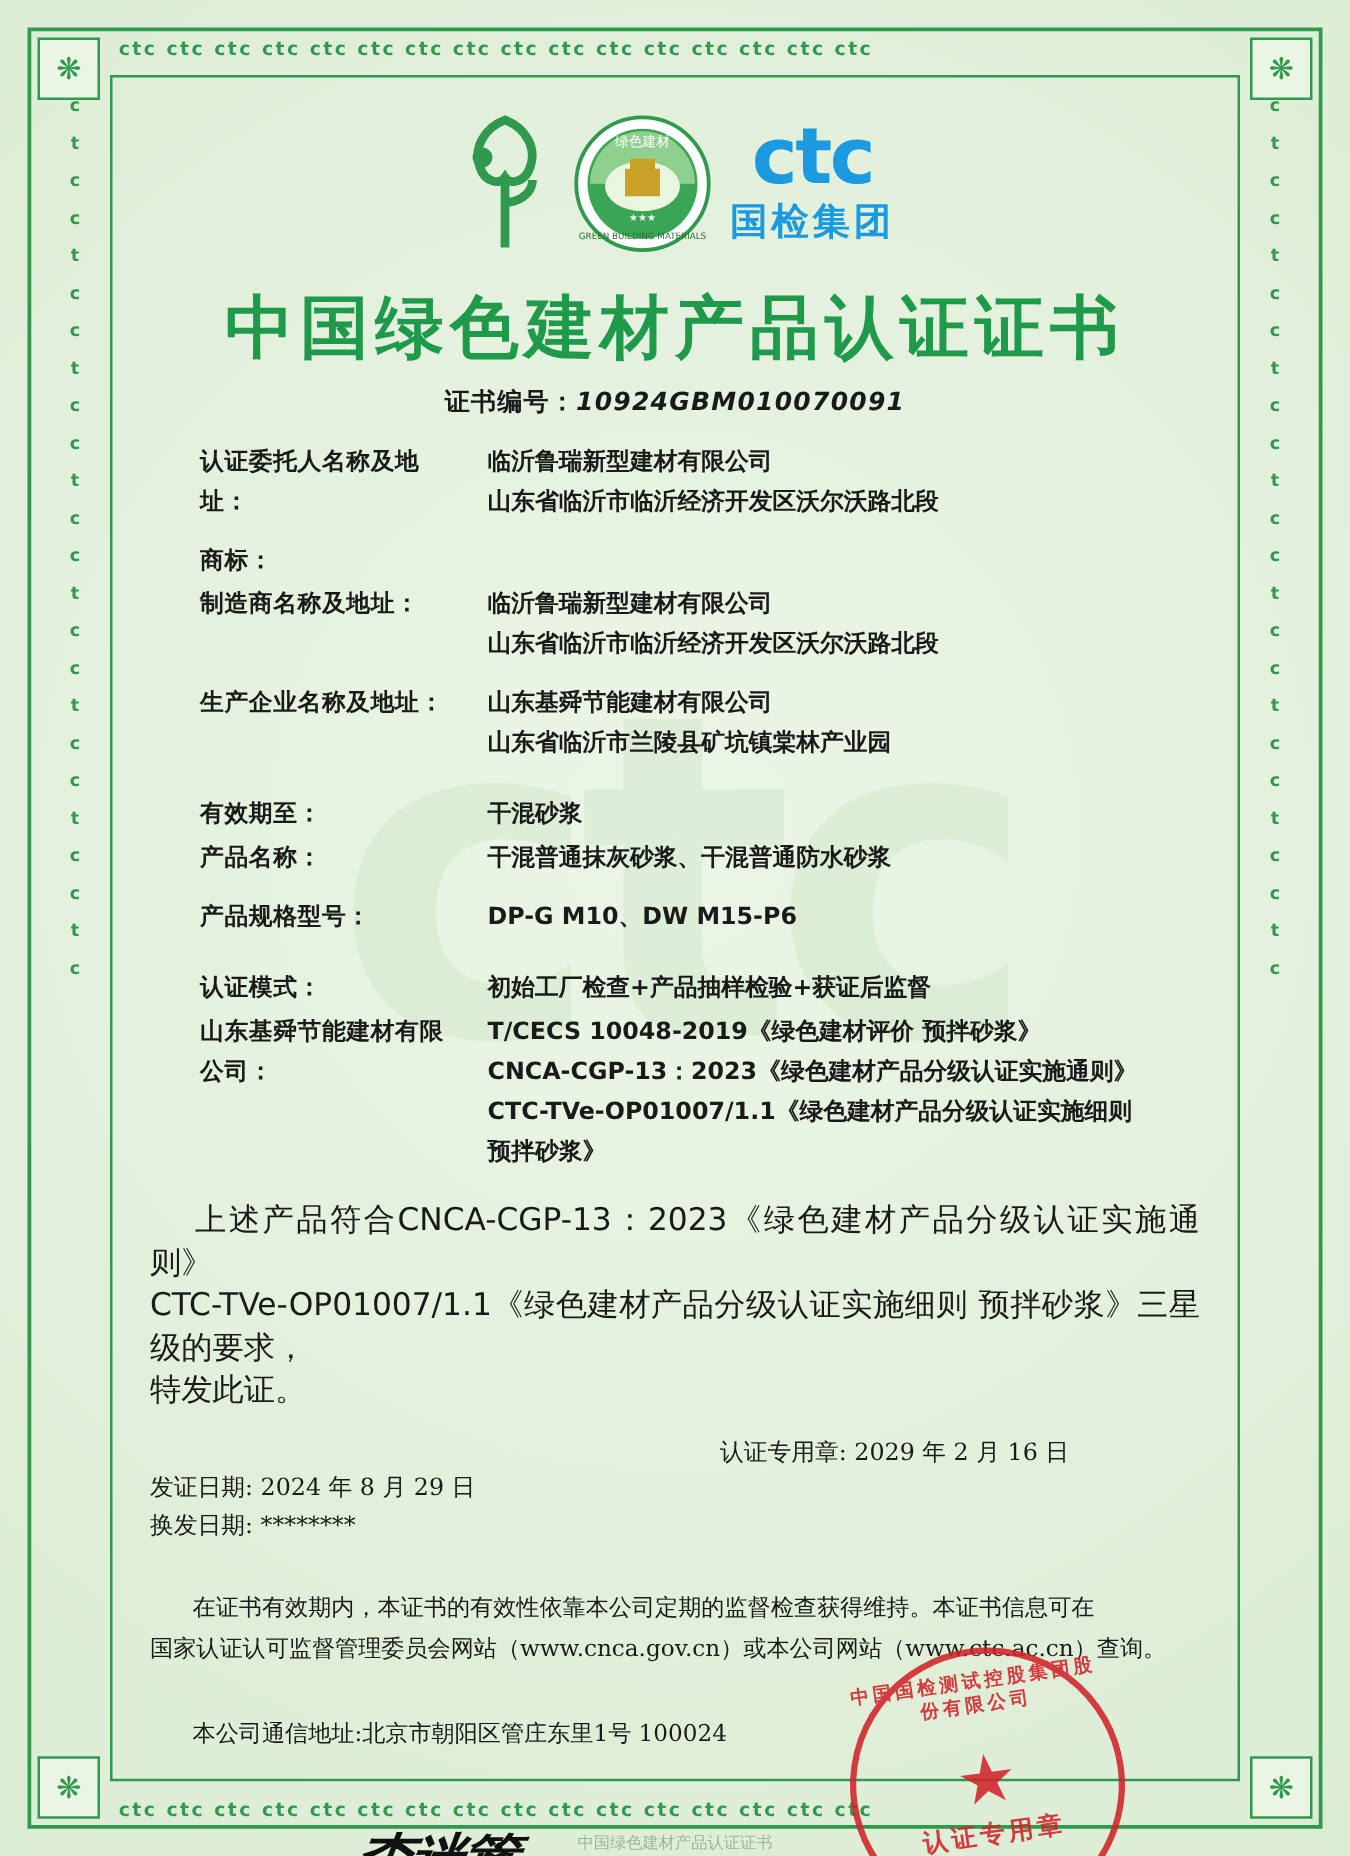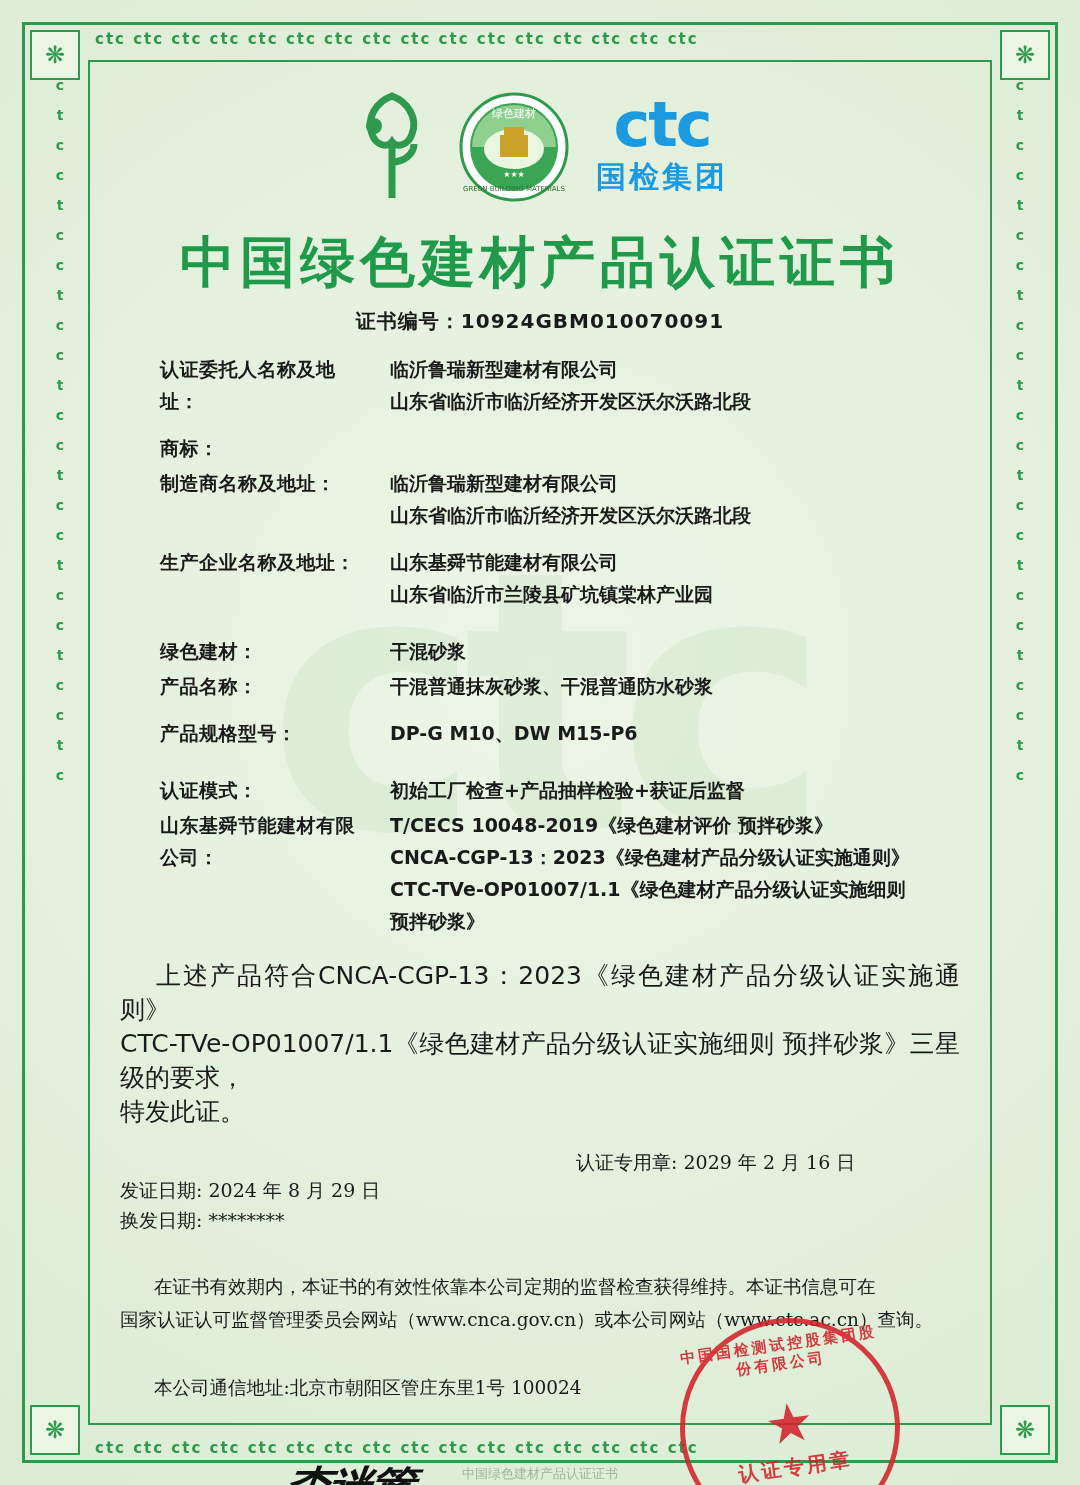--- a/index.html
+++ b/index.html
@@ -71,21 +71,21 @@
   .c-br{right:30px;bottom:30px;}
 
   
   .content{
     position:absolute;
     left:120px;right:120px;top:72px;
     z-index:5;
   }
   .logos{
     display:flex;align-items:center;justify-content:center;
-    gap:26px;height:130px;margin-top:10px;
+    gap:14px;height:130px;margin-top:10px;
   }
   .logo-gp{width:80px;height:110px;}
   .logo-gbm{width:112px;height:112px;position:relative;}
   .logo-ctc{display:flex;flex-direction:column;align-items:center;}
   .logo-ctc .ctc-word{
     font-size:62px;line-height:56px;font-weight:700;color:#1b9ae0;
     font-family:"DejaVu Sans",sans-serif;letter-spacing:-2px;
   }
   .logo-ctc .ctc-cn{
     font-size:30px;font-weight:700;color:#1b9ae0;letter-spacing:3px;margin-top:4px;
@@ -99,21 +99,21 @@
     margin:14px 0 8px 0;
     font-family:"DejaVu Sans",sans-serif;
   }
   .cert-no{
     text-align:center;
     font-size:20px;
     font-weight:700;
     margin:4px 0 18px 0;
     letter-spacing:1px;
   }
-  .cert-no .num{font-family:"DejaVu Sans",sans-serif;}
+  .cert-no .num{font-family:"DejaVu Sans",sans-serif;font-style:italic;}
 
   .row{display:flex;margin-bottom:3px;font-size:19px;line-height:32px;}
   .row .lbl{
     width:250px;flex:none;font-weight:700;letter-spacing:0.5px;
     text-align:left;padding-left:40px;box-sizing:border-box;
   }
   .row .val{flex:1;padding-left:20px;font-weight:700;}
   .val .line{display:block;}
   .spacer-sm{height:12px;}
   .spacer-md{height:22px;}
@@ -301,21 +301,21 @@
       <div class="lbl">生产企业名称及地址：</div>
       <div class="val">
         <span class="line">山东基舜节能建材有限公司</span>
         <span class="line">山东省临沂市兰陵县矿坑镇棠林产业园</span>
       </div>
     </div>
 
     <div class="spacer-md"></div>
 
     <div class="row">
-      <div class="lbl">绿色建材：</div>
+      <div class="lbl">有效期至：</div>
       <div class="val">
         <span class="line">干混砂浆</span>
       </div>
     </div>
 
     <div class="row">
       <div class="lbl">产品名称：</div>
       <div class="val">
         <span class="line">干混普通抹灰砂浆、干混普通防水砂浆</span>
       </div>

